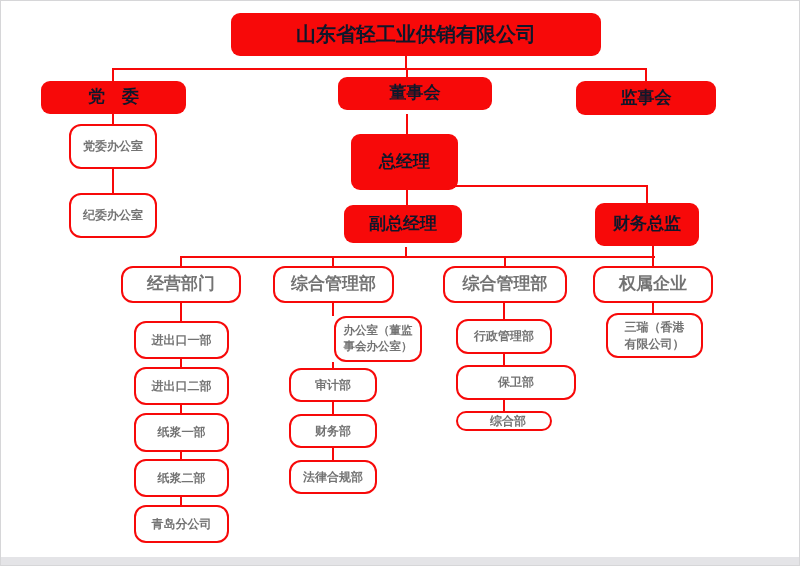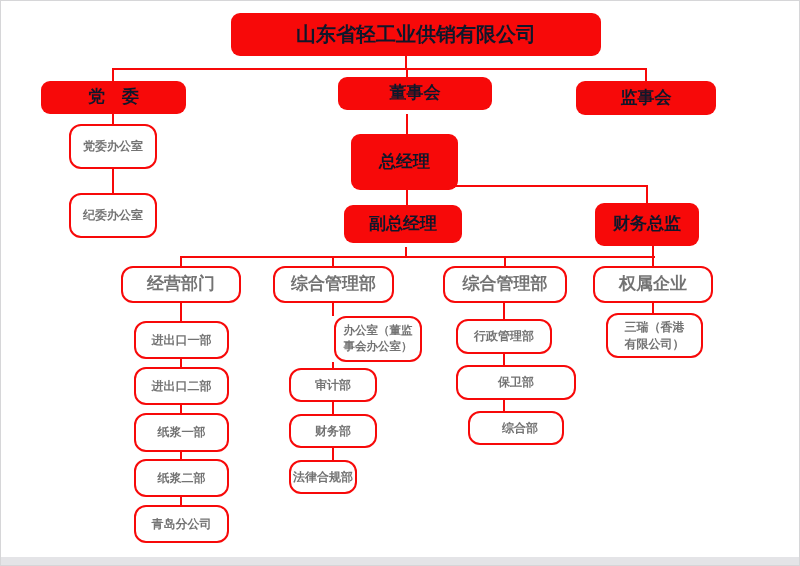--- a/index.html
+++ b/index.html
@@ -99,23 +99,23 @@
   <div class="node outline f12" style="left:133px;top:320px;width:95px;height:38px;">进出口一部</div>
   <div class="node outline f12" style="left:133px;top:366px;width:95px;height:38px;">进出口二部</div>
   <div class="node outline f12" style="left:133px;top:412px;width:95px;height:39px;">纸浆一部</div>
   <div class="node outline f12" style="left:133px;top:458px;width:95px;height:38px;">纸浆二部</div>
   <div class="node outline f12" style="left:133px;top:504px;width:95px;height:38px;">青岛分公司</div>
 
   <div class="node outline f11" style="left:288px;top:315px;width:88px;height:46px;">办公室（董监
 事会办公室）</div>
   <div class="node outline f12" style="left:288px;top:367px;width:88px;height:34px;">审计部</div>
   <div class="node outline f12" style="left:288px;top:413px;width:88px;height:34px;">财务部</div>
-  <div class="node outline f12" style="left:288px;top:459px;width:68px;height:34px;">法律合规部</div>
+  <div class="node outline f12" style="left:288px;top:459px;width:88px;height:34px;">法律合规部</div>
 
   <div class="node outline f12" style="left:455px;top:318px;width:96px;height:35px;">行政管理部</div>
   <div class="node outline f12" style="left:455px;top:364px;width:120px;height:35px;">保卫部</div>
-  <div class="node outline f12" style="left:467px;top:410px;width:96px;height:34px;padding-left:8px;">综合部</div>
+  <div class="node outline f12" style="left:455px;top:410px;width:96px;height:20px;padding-left:8px;">综合部</div>
 
   <div class="node outline f12" style="left:605px;top:312px;width:97px;height:45px;">三瑞（香港
 有限公司）</div>
 
   <div class="bottom-strip"></div>
 </div>
 
 </body></html>

